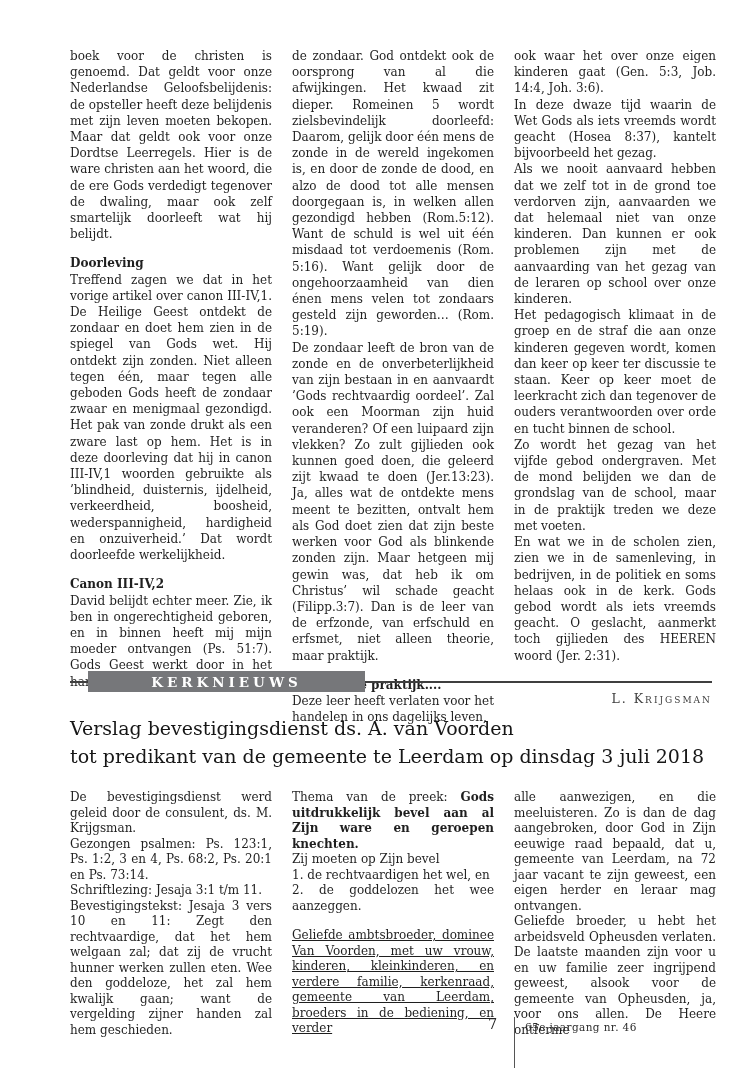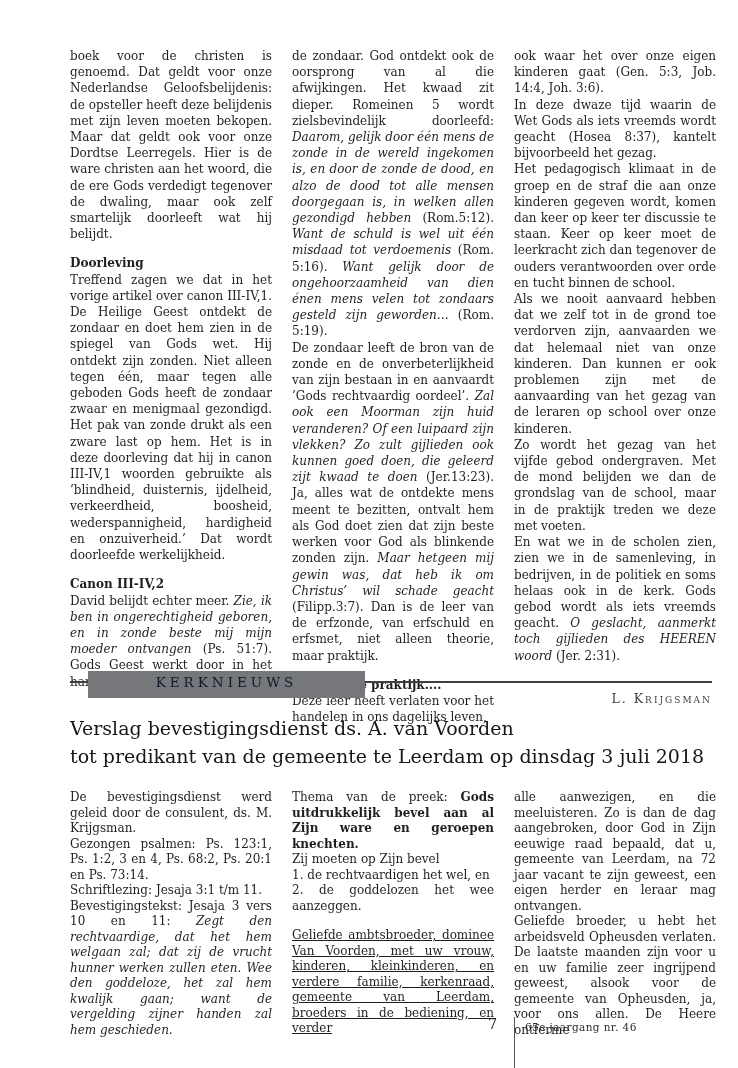--- a/index.html
+++ b/index.html
@@ -9,28 +9,28 @@
   }
   .columns { position:absolute; display:flex; gap:20px; }
   #top-cols  { left:42px; top:48px;  width:646px; }
   #main-cols { left:42px; top:790px; width:646px; }
   .col { width:202px; }
   .col p { margin:0; font-size:12px; line-height:16.2px; text-align:justify; }
   #main-cols .col p { line-height:15.5px; }
   .blk-h    { font-weight:bold; margin-top:13px !important; text-align:left !important; }
   .blk-line { text-align:right; }
   .blk-pgap { margin-top:14px !important;text-decoration:underline; }
-  .it { font-style:italic; }
+  .it { }
   .bd { font-weight:bold; }
 
   .banner-rule { position:absolute; left:42px; top:681px; width:642px; height:2px; background:#3f3f3f; }
   .banner-box  {
-    position:absolute; left:60px; top:671px; width:277px; height:27px;
-    background:#76777a; color:#0f172a; text-align:center; line-height:23px;
-    font-size:13.5px; font-weight:normal; letter-spacing:4px;
+    position:absolute; left:60px; top:671px; width:277px; height:21px;
+    background:#76777a; color:#ffffff; text-align:center; line-height:23px;
+    font-size:13.5px; font-weight:bold; letter-spacing:4px;
   }
   .author {
     position:absolute; left:42px; top:691px; width:642px; text-align:right;
     font-variant:small-caps; letter-spacing:2px; font-size:12.5px; color:#404040;
   }
 
   .title { position:absolute; left:42px; top:714px; width:660px; font-size:19px; line-height:28px; color:#161616; }
 
   .page-num    { position:absolute; left:460px; top:1016px; font-size:14.5px; color:#222; }
   .footer-rule { position:absolute; left:486px; top:1017px; width:1px; height:51px; background:#555; }
@@ -40,33 +40,33 @@
 <body>
 
 <div class="page">
 
   <div class="columns" id="top-cols">
     <div class="col">
         <p class="blk-p"><span>boek voor de christen is genoemd. Dat geldt voor onze Nederlandse Geloofsbelijdenis: de opsteller heeft deze belijdenis met zijn leven moeten bekopen. Maar dat geldt ook voor onze Dordtse Leerregels. Hier is de ware christen aan het woord, die de ere Gods verdedigt tegenover de dwaling, maar ook zelf smartelijk doorleeft wat hij belijdt.</span></p>
         <p class="blk-h"><span>Doorleving</span></p>
         <p class="blk-p"><span>Treffend zagen we dat in het vorige artikel over canon III-IV,1. De Heilige Geest ontdekt de zondaar en doet hem zien in de spiegel van Gods wet. Hij ontdekt zijn zonden. Niet alleen tegen één, maar tegen alle geboden Gods heeft de zondaar zwaar en menigmaal gezondigd. Het pak van zonde drukt als een zware last op hem. Het is in deze doorleving dat hij in canon III-IV,1 woorden gebruikte als ’blindheid, duisternis, ijdelheid, verkeerdheid, boosheid, wederspannigheid, hardigheid en onzuiverheid.’ Dat wordt doorleefde werkelijkheid.</span></p>
         <p class="blk-h"><span>Canon III-IV,2</span></p>
-        <p class="blk-p"><span>David belijdt echter meer. </span><span class="it">Zie, ik ben in ongerechtigheid geboren, en in zonde beste mij mijn moeder ontvangen</span><span> (Ps. 51:7). Gods Geest werkt door in het hart van de overtuig-</span></p>
+        <p class="blk-p"><span>David belijdt echter meer. </span><span class="it">Zie, ik ben in ongerechtigheid geboren, en in binnen heeft mij mijn moeder ontvangen</span><span> (Ps. 51:7). Gods Geest werkt door in het hart van de overtuig-</span></p>
       </div>
     <div class="col">
         <p class="blk-p"><span>de zondaar. God ontdekt ook de oorsprong van al die afwijkingen. Het kwaad zit dieper. Romeinen 5 wordt zielsbevindelijk doorleefd: </span><span class="it">Daarom, gelijk door één mens de zonde in de wereld ingekomen is, en door de zonde de dood, en alzo de dood tot alle mensen doorgegaan is, in welken allen gezondigd hebben</span><span> (Rom.5:12). </span><span class="it">Want de schuld is wel uit één misdaad tot verdoemenis</span><span> (Rom. 5:16). </span><span class="it">Want gelijk door de ongehoorzaamheid van dien énen mens velen tot zondaars gesteld zijn geworden…</span><span> (Rom. 5:19).</span></p>
         <p class="blk-p"><span>De zondaar leeft de bron van de zonde en de onverbeterlijkheid van zijn bestaan in en aanvaardt ’Gods rechtvaardig oordeel’. </span><span class="it">Zal ook een Moorman zijn huid veranderen? Of een luipaard zijn vlekken? Zo zult gijlieden ook kunnen goed doen, die geleerd zijt kwaad te doen</span><span> (Jer.13:23). Ja, alles wat de ontdekte mens meent te bezitten, ontvalt hem als God doet zien dat zijn beste werken voor God als blinkende zonden zijn. </span><span class="it">Maar hetgeen mij gewin was, dat heb ik om Christus’ wil schade geacht</span><span> (Filipp.3:7). Dan is de leer van de erfzonde, van erfschuld en erfsmet, niet alleen theorie, maar praktijk.</span></p>
         <p class="blk-h"><span>.....en in de praktijk....</span></p>
         <p class="blk-p"><span>Deze leer heeft verlaten voor het handelen in ons dagelijks leven,</span></p>
       </div>
     <div class="col">
         <p class="blk-p"><span>ook waar het over onze eigen kinderen gaat (Gen. 5:3, Job. 14:4, Joh. 3:6).</span></p>
         <p class="blk-p"><span>In deze dwaze tijd waarin de Wet Gods als iets vreemds wordt geacht (Hosea 8:37), kantelt bijvoorbeeld het gezag.</span></p>
+        <p class="blk-p"><span>Als we nooit aanvaard hebben dat we zelf tot in de grond toe verdorven zijn, aanvaarden we dat helemaal niet van onze kinderen. Dan kunnen er ook problemen zijn met de aanvaarding van het gezag van de leraren op school over onze kinderen.</span></p>
         <p class="blk-p"><span>Het pedagogisch klimaat in de groep en de straf die aan onze kinderen gegeven wordt, komen dan keer op keer ter discussie te staan. Keer op keer moet de leerkracht zich dan tegenover de ouders verantwoorden over orde en tucht binnen de school.</span></p>
-        <p class="blk-p"><span>Als we nooit aanvaard hebben dat we zelf tot in de grond toe verdorven zijn, aanvaarden we dat helemaal niet van onze kinderen. Dan kunnen er ook problemen zijn met de aanvaarding van het gezag van de leraren op school over onze kinderen.</span></p>
         <p class="blk-p"><span>Zo wordt het gezag van het vijfde gebod ondergraven. Met de mond belijden we dan de grondslag van de school, maar in de praktijk treden we deze met voeten.</span></p>
         <p class="blk-p"><span>En wat we in de scholen zien, zien we in de samenleving, in bedrijven, in de politiek en soms helaas ook in de kerk. Gods gebod wordt als iets vreemds geacht. </span><span class="it">O geslacht, aanmerkt toch gijlieden des HEEREN woord</span><span> (Jer. 2:31).</span></p>
       </div>
   </div>
 
   <div class="banner-rule"></div>
   <div class="banner-box">
     <span>KERKNIEUWS</span>
   </div>
   <div class="author">L. Krijgsman</div>

